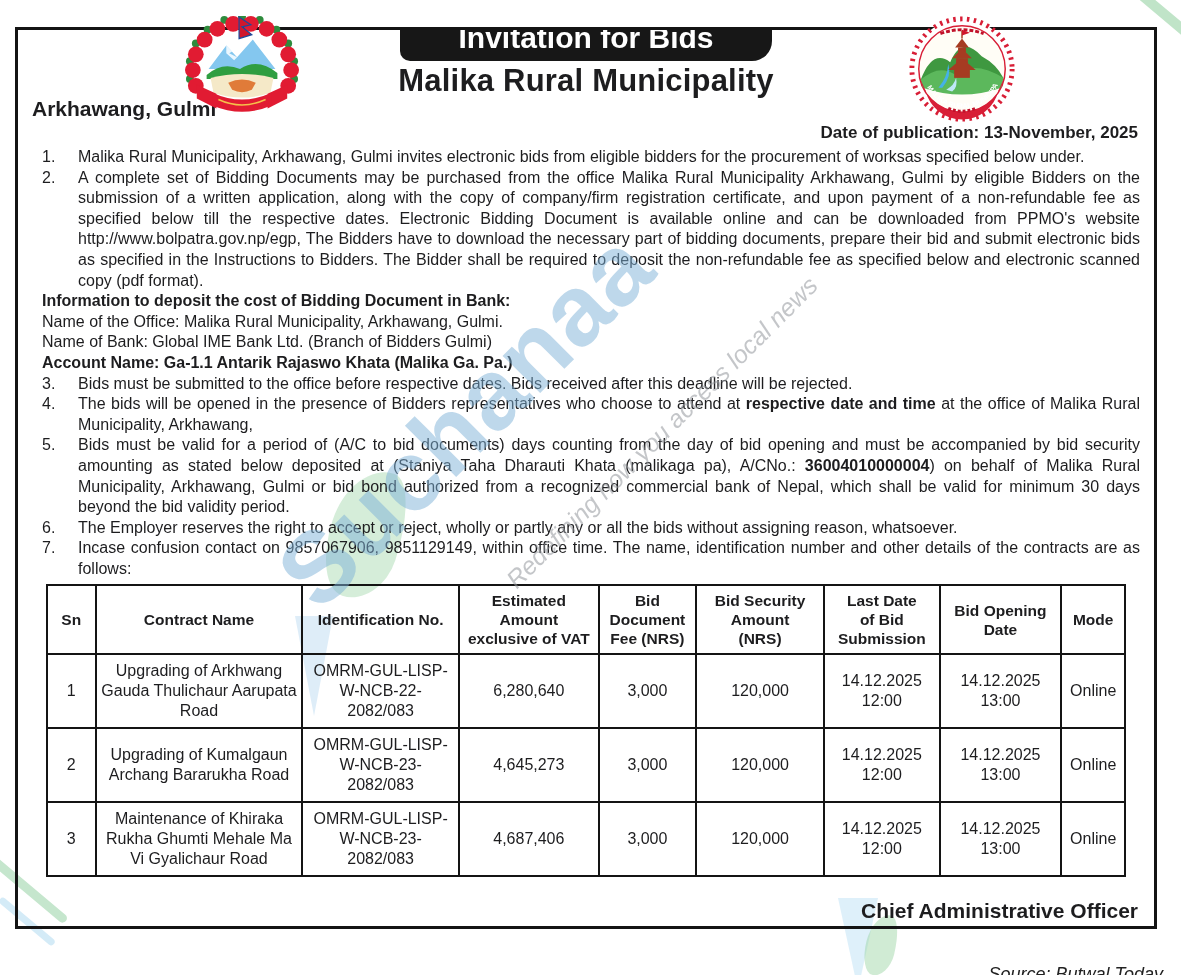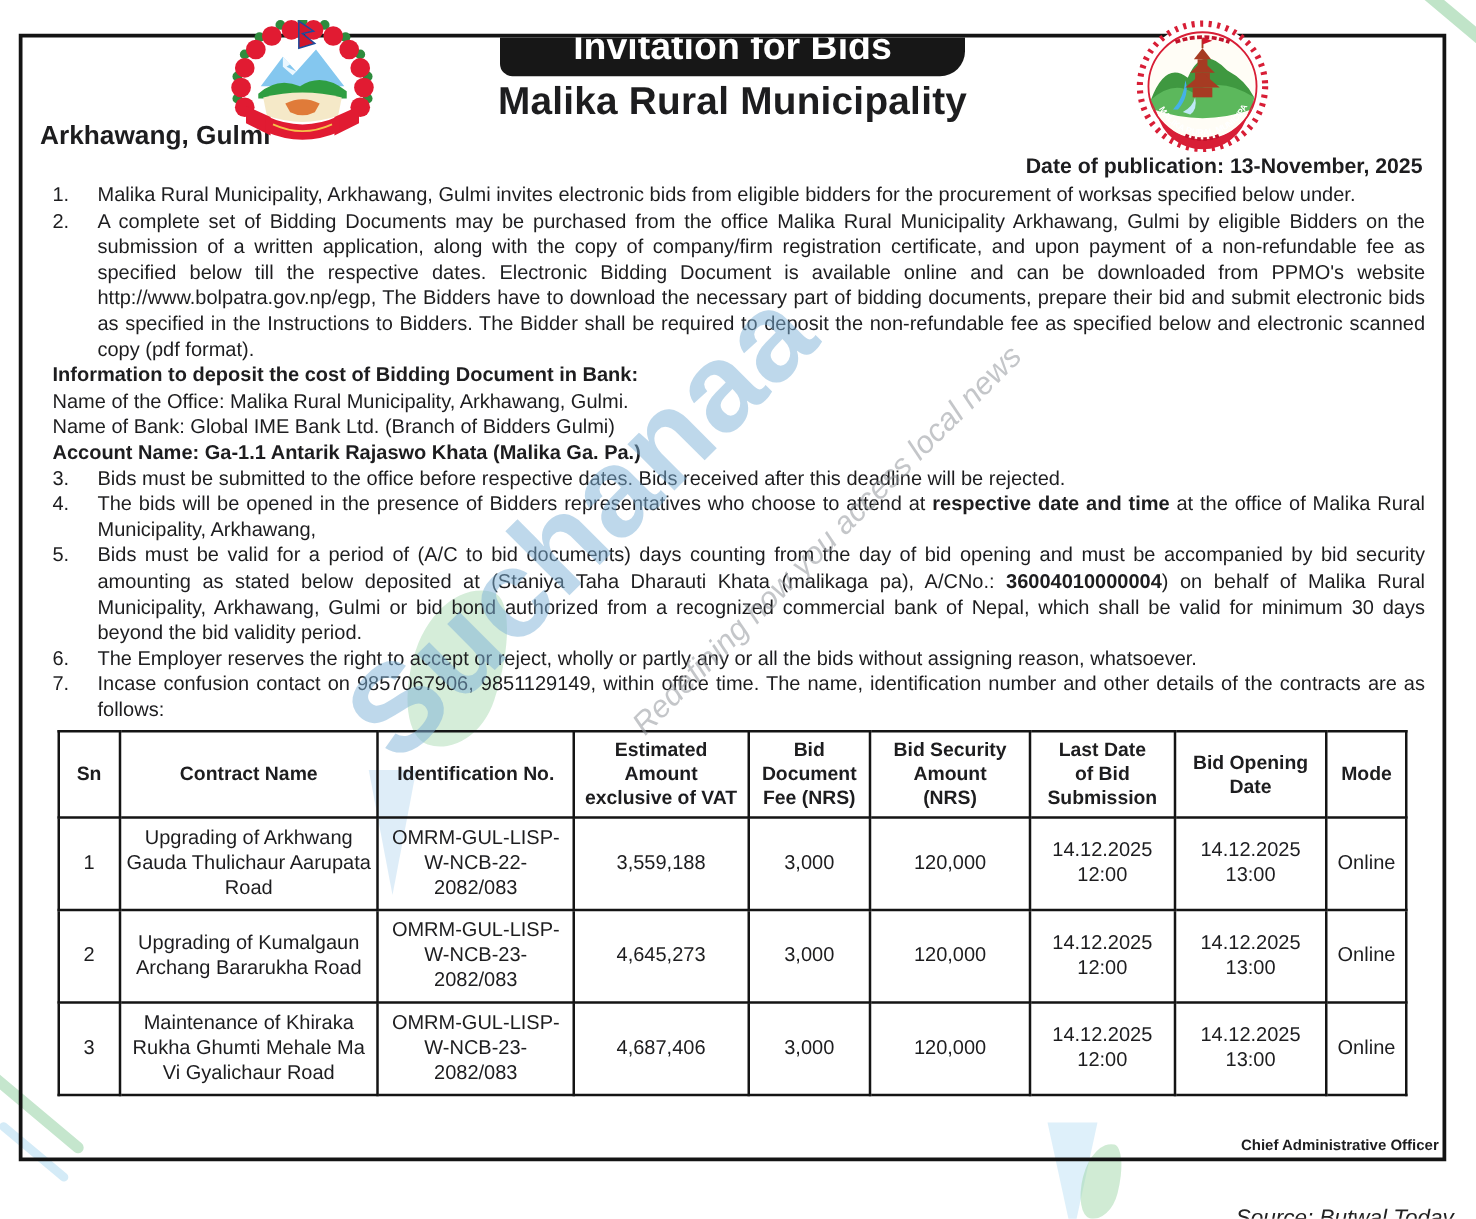--- a/index.html
+++ b/index.html
@@ -57,21 +57,21 @@
 
   
   table.bids { border-collapse:collapse; table-layout:fixed; width:calc(100% - 28px); margin:5px 14px 0 14px; }
   table.bids th, table.bids td { border:2px solid #141414; vertical-align:middle; }
   table.bids th { font-size:15.5px; font-weight:bold; text-align:center; white-space:pre-line; padding:5px 2px; line-height:19px; }
   table.bids td { font-size:16px; text-align:center; padding:6px 4px; line-height:20px; }
   td.name { text-align:justify; padding:5px 9px; }
   td.ident { padding:5px 6px; line-height:21px; }
   .pre { white-space:pre-line; }
 
-  .signatory { position:absolute; right:3px; bottom:3px; font-size:12px; font-weight:bold; }
+  .signatory { position:absolute; right:16px; bottom:3px; font-size:21px; font-weight:bold; }
   .source { position:absolute; right:18px; top:964px; font-size:18px; font-style:italic; color:#222; z-index:2; }
 
   
   .logo { position:absolute; z-index:3; }
   .logo-left  { left:183px; top:16px; }
   .logo-right { left:903px; top:13px; }
 </style>
 </head>
 <body>
 
@@ -231,21 +231,21 @@
         <th>Bid Opening
 Date</th>
         <th>Mode</th>
       </tr>
     </thead>
     <tbody>
       <tr>
         <td>1</td>
         <td class="name">Upgrading of Arkhwang Gauda Thulichaur Aarupata Road</td>
         <td class="ident">OMRM-GUL-LISP-W-NCB-22-2082/083</td>
-        <td>3,559,188</td>
+        <td>6,280,640</td>
         <td>3,000</td>
         <td>120,000</td>
         <td class="pre">14.12.2025
 12:00</td>
         <td class="pre">14.12.2025
 13:00</td>
         <td>Online</td>
       </tr>
       <tr>
         <td>2</td>

